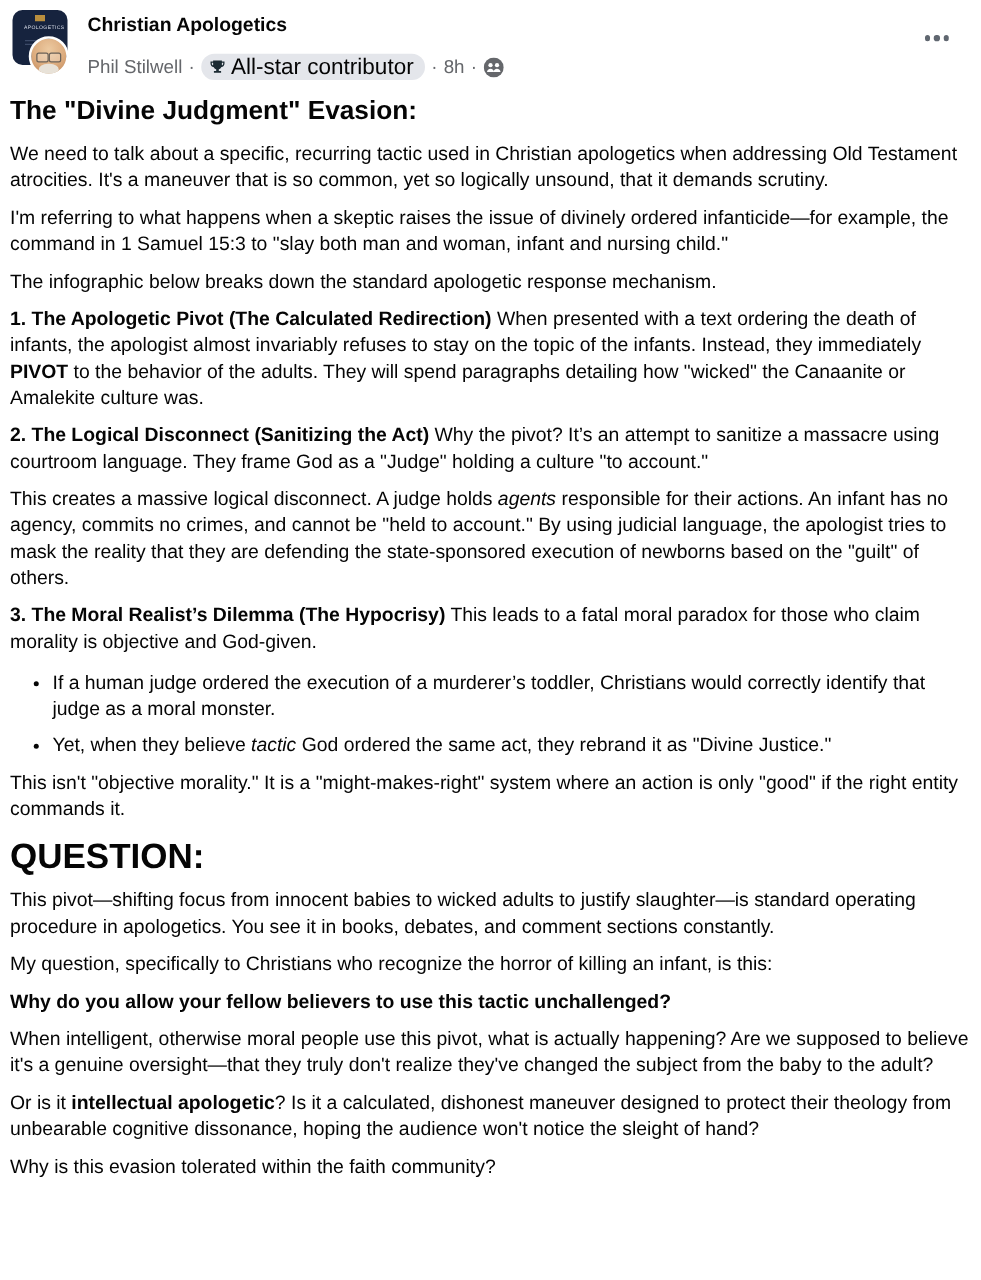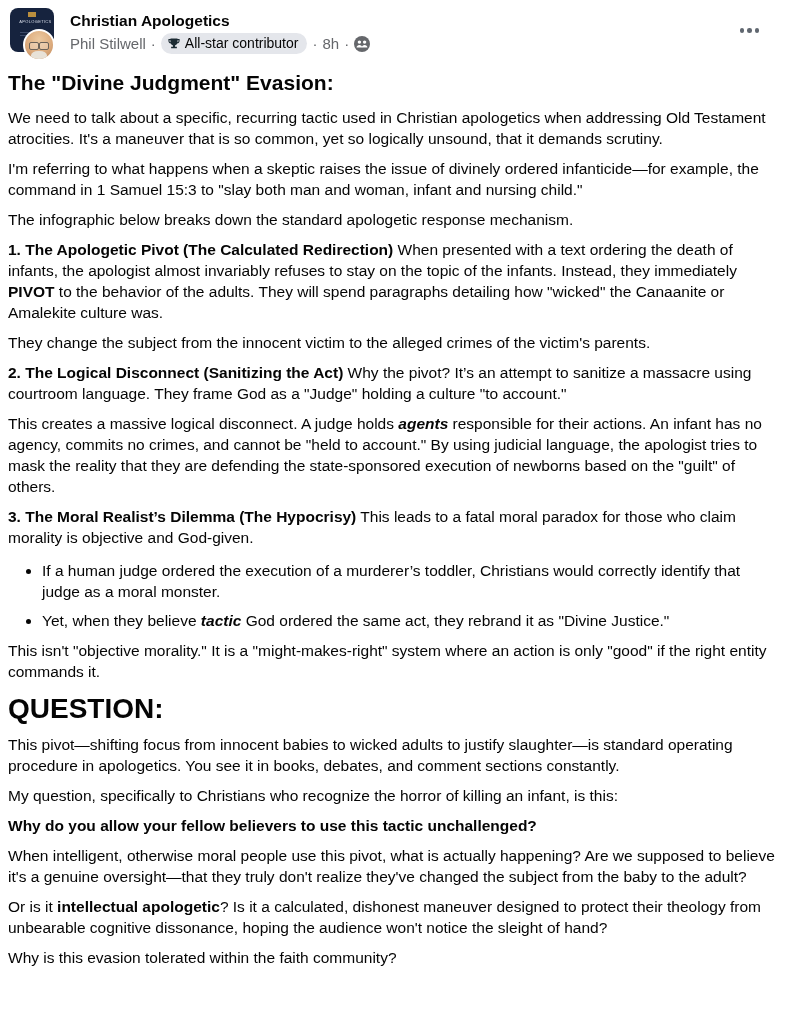--- a/index.html
+++ b/index.html
@@ -87,36 +87,36 @@
     font-size: 15.5px;
     font-weight: 700;
     line-height: 20px;
     color: #050505;
     cursor: pointer;
   }
   .meta-line {
     display: flex;
     align-items: center;
     gap: 5px;
-    margin-top: 2px;
+    margin-top: 12px;
     font-size: 15px;
     line-height: 21px;
     color: #65676b;
   }
   .author-name { cursor: pointer; }
   .dot-sep { color: #65676b; }
   .contributor-badge {
     display: inline-flex;
     align-items: center;
     gap: 4px;
     background: #e4e6eb;
     border-radius: 12px;
     padding: 1px 9px 1px 6px;
     color: #050505;
-    font-size: 14px;
+    font-size: 18px;
     line-height: 19px;
     cursor: pointer;
   }
   .trophy-icon svg { width: 14px; height: 14px; display: block; }
   .privacy-icon svg { width: 16px; height: 16px; display: block; }
   .timestamp { cursor: pointer; }
   .more-btn {
     position: absolute;
     right: 24px; top: 22px;
     display: flex; gap: 3px;
@@ -143,21 +143,21 @@
     margin: 2px 0 11px 0;
   }
   .post-body h2 {
     font-size: 28px;
     line-height: 28px;
     font-weight: 700;
     margin: 13px 0 11px 0;
   }
   .post-body p { margin: 0 0 9px 0; }
   .post-body strong { font-weight: 700; }
-  .post-body em { font-style: italic; font-weight: bold; }
+  .post-body em { font-style: italic; }
   .post-body ul {
     margin: 12px 0 9px 0;
     padding-left: 34px;
   }
   .post-body li { margin-bottom: 8px; }
   .post-body li:last-child { margin-bottom: 0; }
 </style>
 </head>
 <body>
 
@@ -214,21 +214,20 @@
       <span></span>
     </div>
   </div>
 
   <div class="post-body">
       <h1>The "Divine Judgment" Evasion:</h1>
       <p><span>We need to talk about a specific, recurring tactic used in Christian apologetics when addressing Old Testament atrocities. It's a maneuver that is so common, yet so logically unsound, that it demands scrutiny.</span></p>
       <p><span>I'm referring to what happens when a skeptic raises the issue of divinely ordered infanticide—for example, the command in 1 Samuel 15:3 to "slay both man and woman, infant and nursing child."</span></p>
       <p><span>The infographic below breaks down the standard apologetic response mechanism.</span></p>
       <p><strong>1. The Apologetic Pivot (The Calculated Redirection)</strong><span> When presented with a text ordering the death of infants, the apologist almost invariably refuses to stay on the topic of the infants. Instead, they immediately </span><strong>PIVOT</strong><span> to the behavior of the adults. They will spend paragraphs detailing how "wicked" the Canaanite or Amalekite culture was.</span></p>
-      <p><span>They change the subject from the innocent victim to the alleged crimes of the victim's parents.</span></p>
       <p><strong>2. The Logical Disconnect (Sanitizing the Act)</strong><span> Why the pivot? It’s an attempt to sanitize a massacre using courtroom language. They frame God as a "Judge" holding a culture "to account."</span></p>
       <p><span>This creates a massive logical disconnect. A judge holds </span><em>agents</em><span> responsible for their actions. An infant has no agency, commits no crimes, and cannot be "held to account." By using judicial language, the apologist tries to mask the reality that they are defending the state-sponsored execution of newborns based on the "guilt" of others.</span></p>
       <p><strong>3. The Moral Realist’s Dilemma (The Hypocrisy)</strong><span> This leads to a fatal moral paradox for those who claim morality is objective and God-given.</span></p>
       <ul>
         <li><span>If a human judge ordered the execution of a murderer’s toddler, Christians would correctly identify that judge as a moral monster.</span></li>
         <li><span>Yet, when they believe </span><em>tactic</em><span> God ordered the same act, they rebrand it as "Divine Justice."</span></li>
       </ul>
       <p><span>This isn't "objective morality." It is a "might-makes-right" system where an action is only "good" if the right entity commands it.</span></p>
       <h2>QUESTION:</h2>
       <p><span>This pivot—shifting focus from innocent babies to wicked adults to justify slaughter—is standard operating procedure in apologetics. You see it in books, debates, and comment sections constantly.</span></p>

